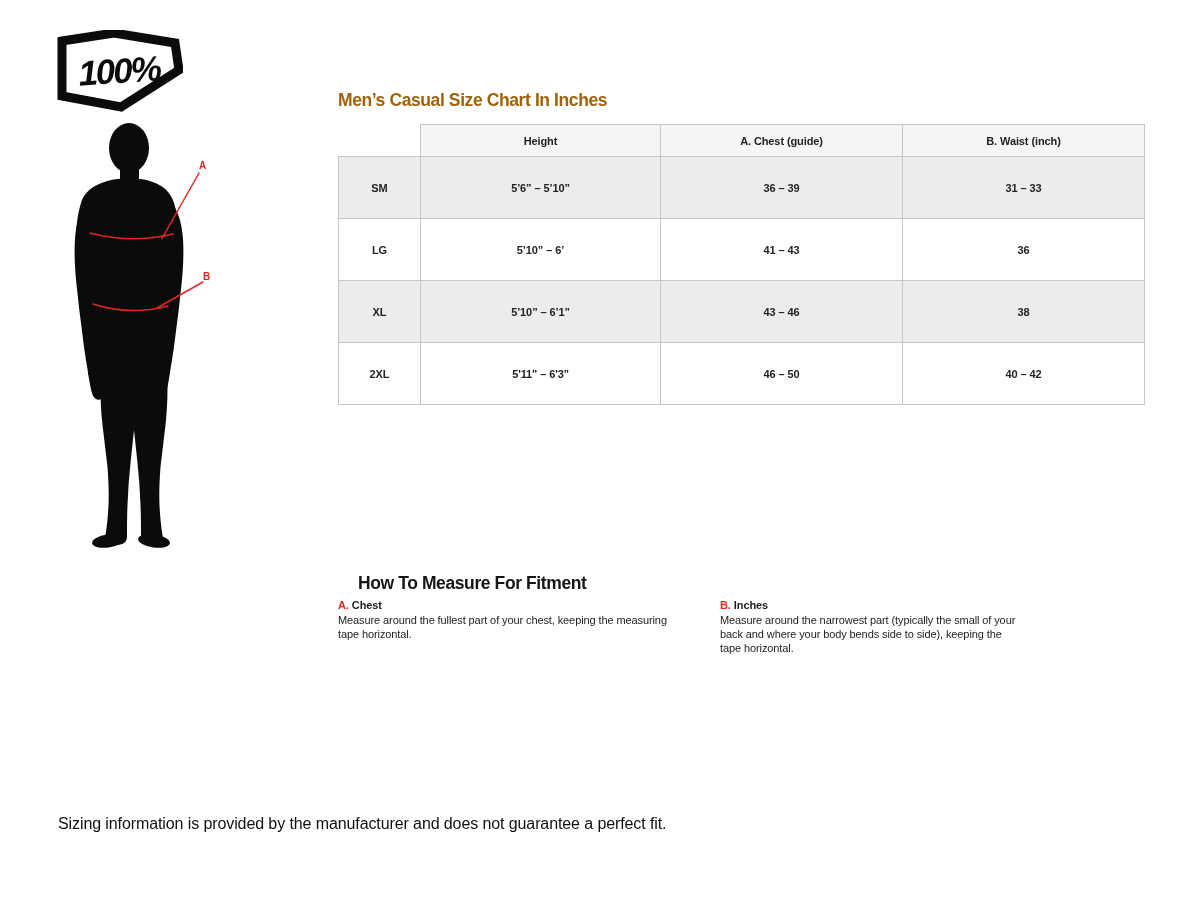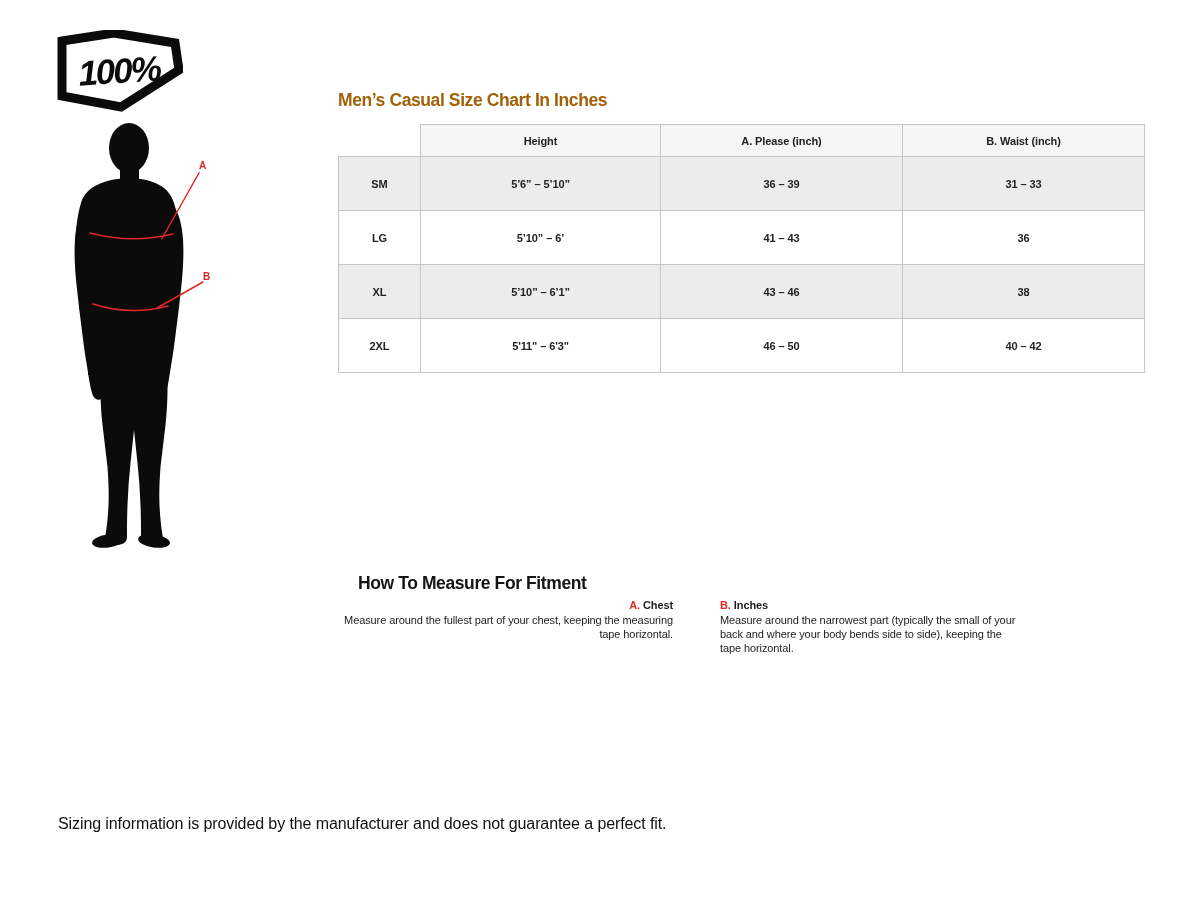--- a/index.html
+++ b/index.html
@@ -47,41 +47,41 @@
     font-size: 11px;
     font-weight: 700;
     letter-spacing: -0.1px;
     color: #232323;
     text-align: center;
     vertical-align: middle;
   }
   .size-table thead tr { height: 32px; }
   .size-table thead th { background: #f5f5f5; }
   .size-table thead th.blank { border: none; background: #ffffff; }
-  .size-table tbody tr { height: 54px; background: #ffffff; margin-left: 48px; }
+  .size-table tbody tr { height: 62px; background: #ffffff; margin-left: 48px; }
   .size-table tbody tr:nth-child(odd) { background: #ececec; }
 
   
   .measure-heading {
     position: absolute;
     left: 338px; top: 573px;
     font-size: 17.5px;
     font-weight: 700;
     letter-spacing: -0.4px;
     color: #151515;
     margin-left: 20px;
   }
   .measure-item {
     position: absolute;
     top: 598px;
     font-size: 11px;
     line-height: 14px;
     letter-spacing: -0.1px;
   }
-  .measure-item.item-a { left: 338px; width: 335px; text-align: right; }
+  .measure-item.item-a { left: 338px; width: 335px; }
   .measure-item.item-b { left: 720px; width: 300px; }
   .measure-label { font-weight: 700; color: #1d1d1d; margin-bottom: 1px; }
   .measure-label .letter { color: #e12626; margin-right: 3px; }
   .measure-desc { color: #1d1d1d; font-weight: 400; }
 
   
   .footer {
     position: absolute;
     left: 58px; top: 817px;
     font-size: 16px;
@@ -156,21 +156,21 @@
   <colgroup>
     <col style="width:82px">
       <col style="width:240px">
       <col style="width:242px">
       <col style="width:242px">
   </colgroup>
   <thead>
     <tr>
       <th class="blank"></th>
       <th>Height</th>
-      <th>A. Please (inch)</th>
+      <th>A. Chest (guide)</th>
       <th>B. Waist (inch)</th>
     </tr>
   </thead>
   <tbody>
     <tr>
       <th>SM</th>
       <td>5’6” – 5’10”</td>
       <td>36 – 39</td>
       <td>31 – 33</td>
     </tr>

